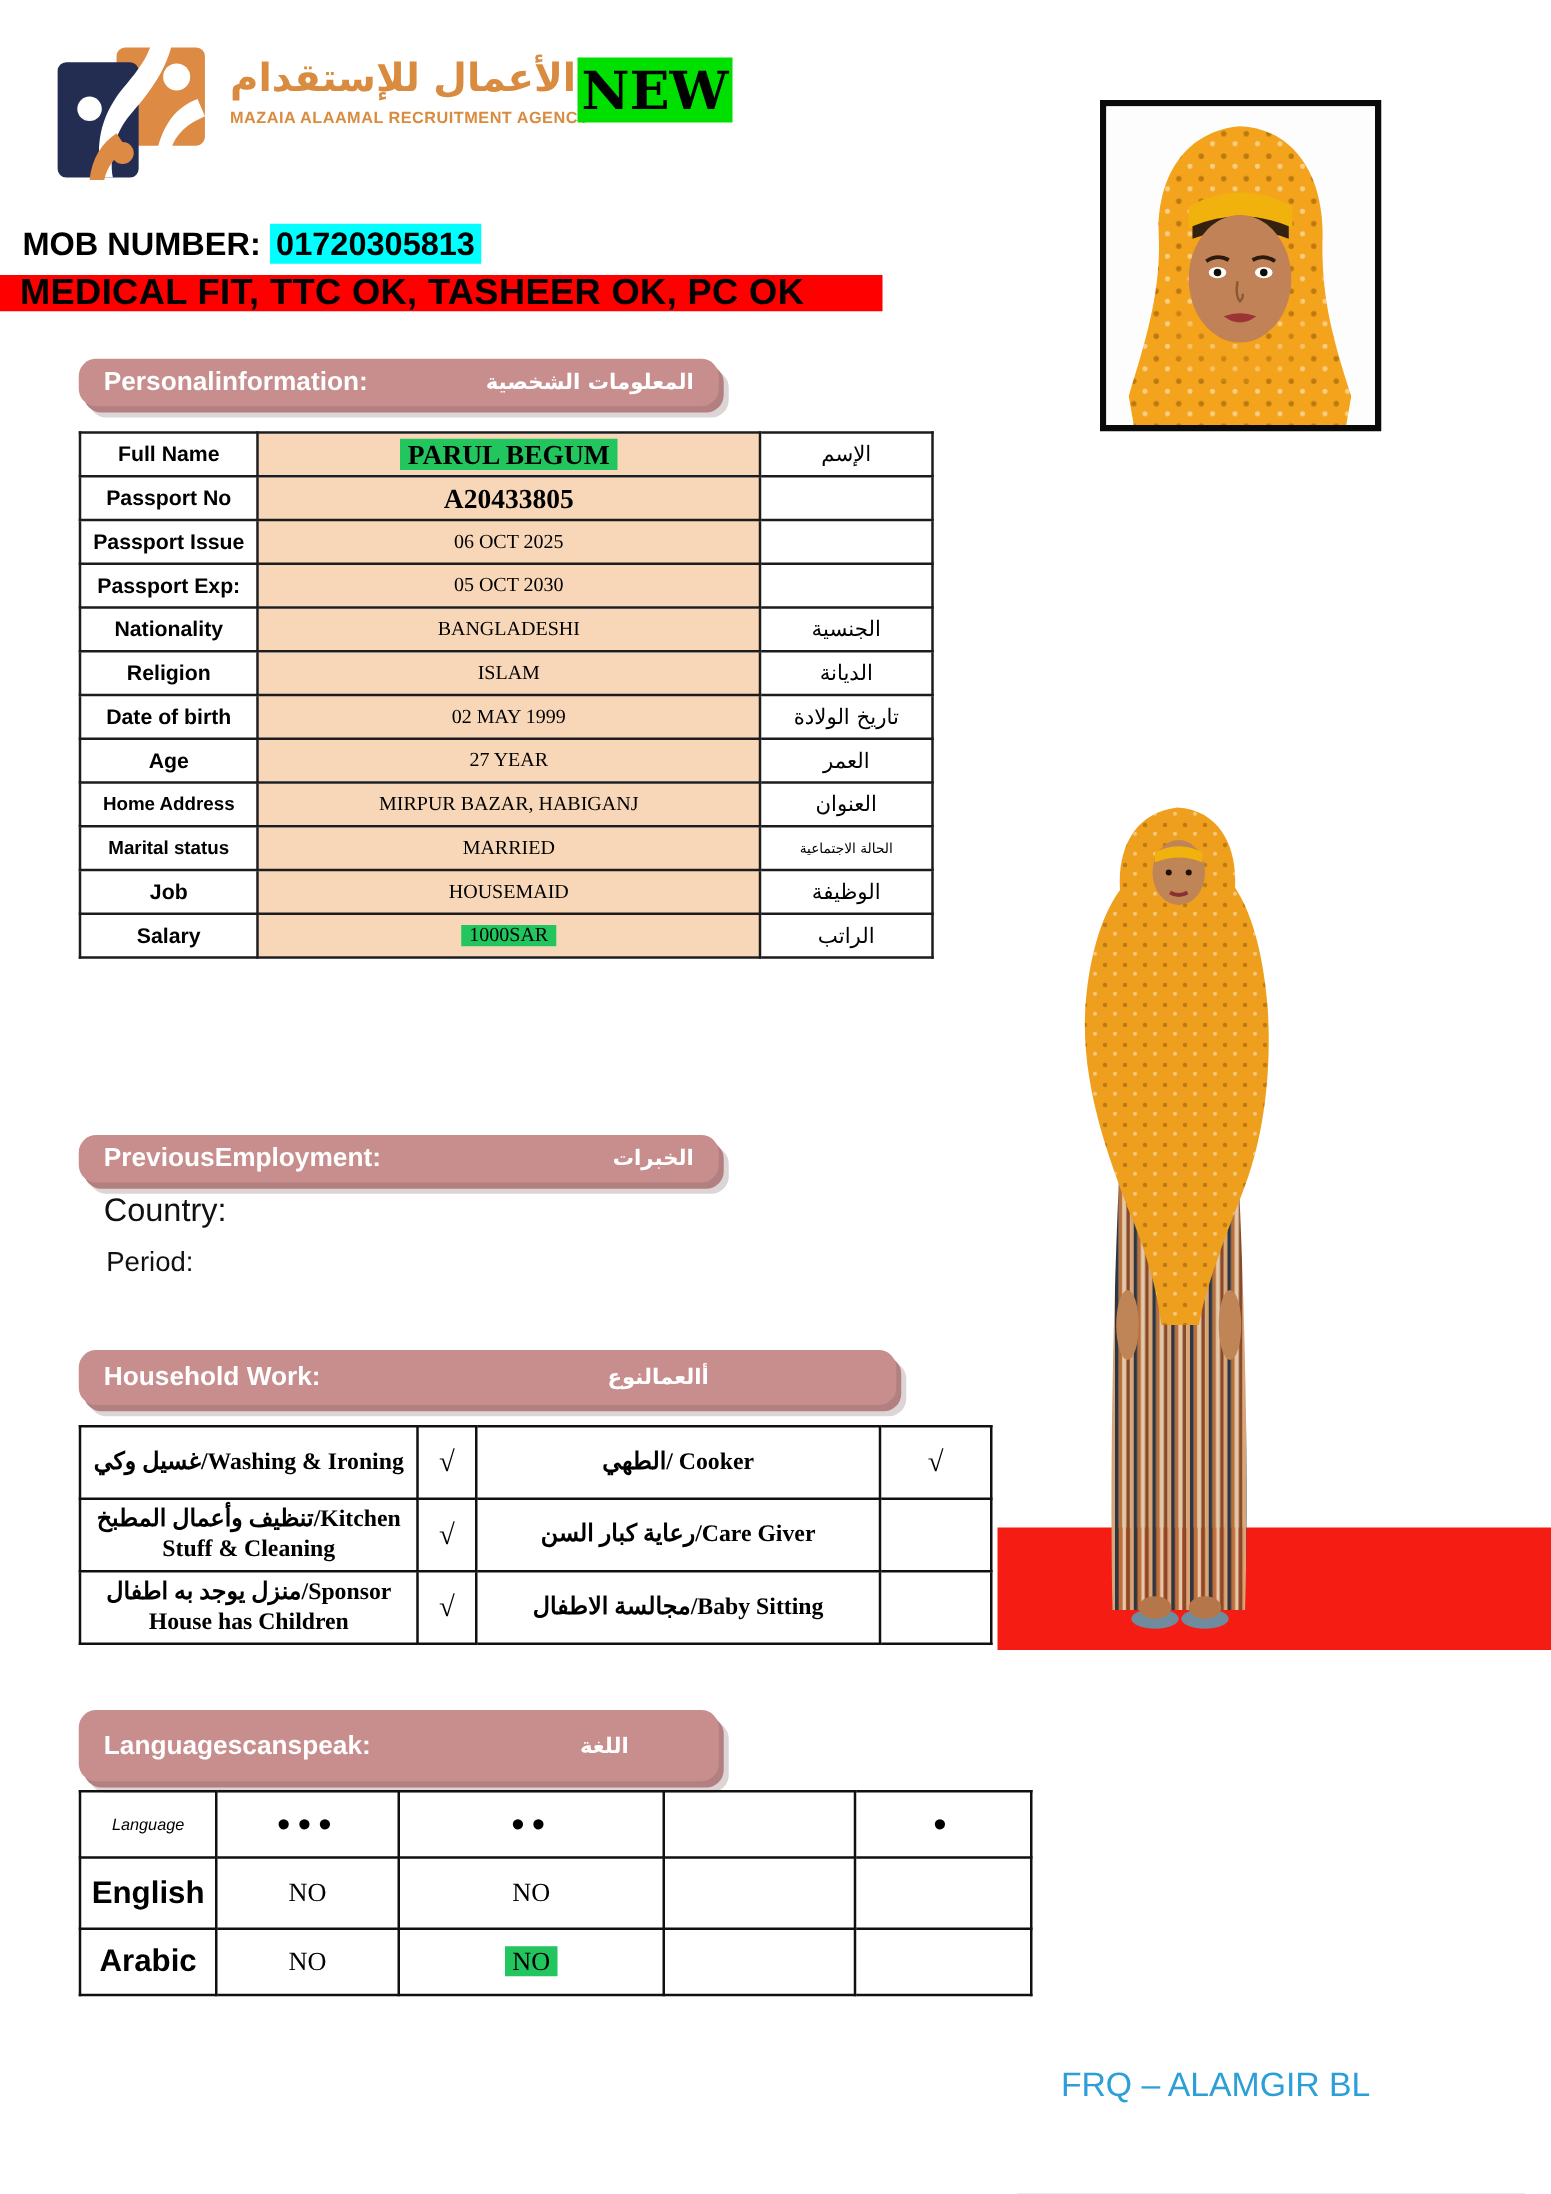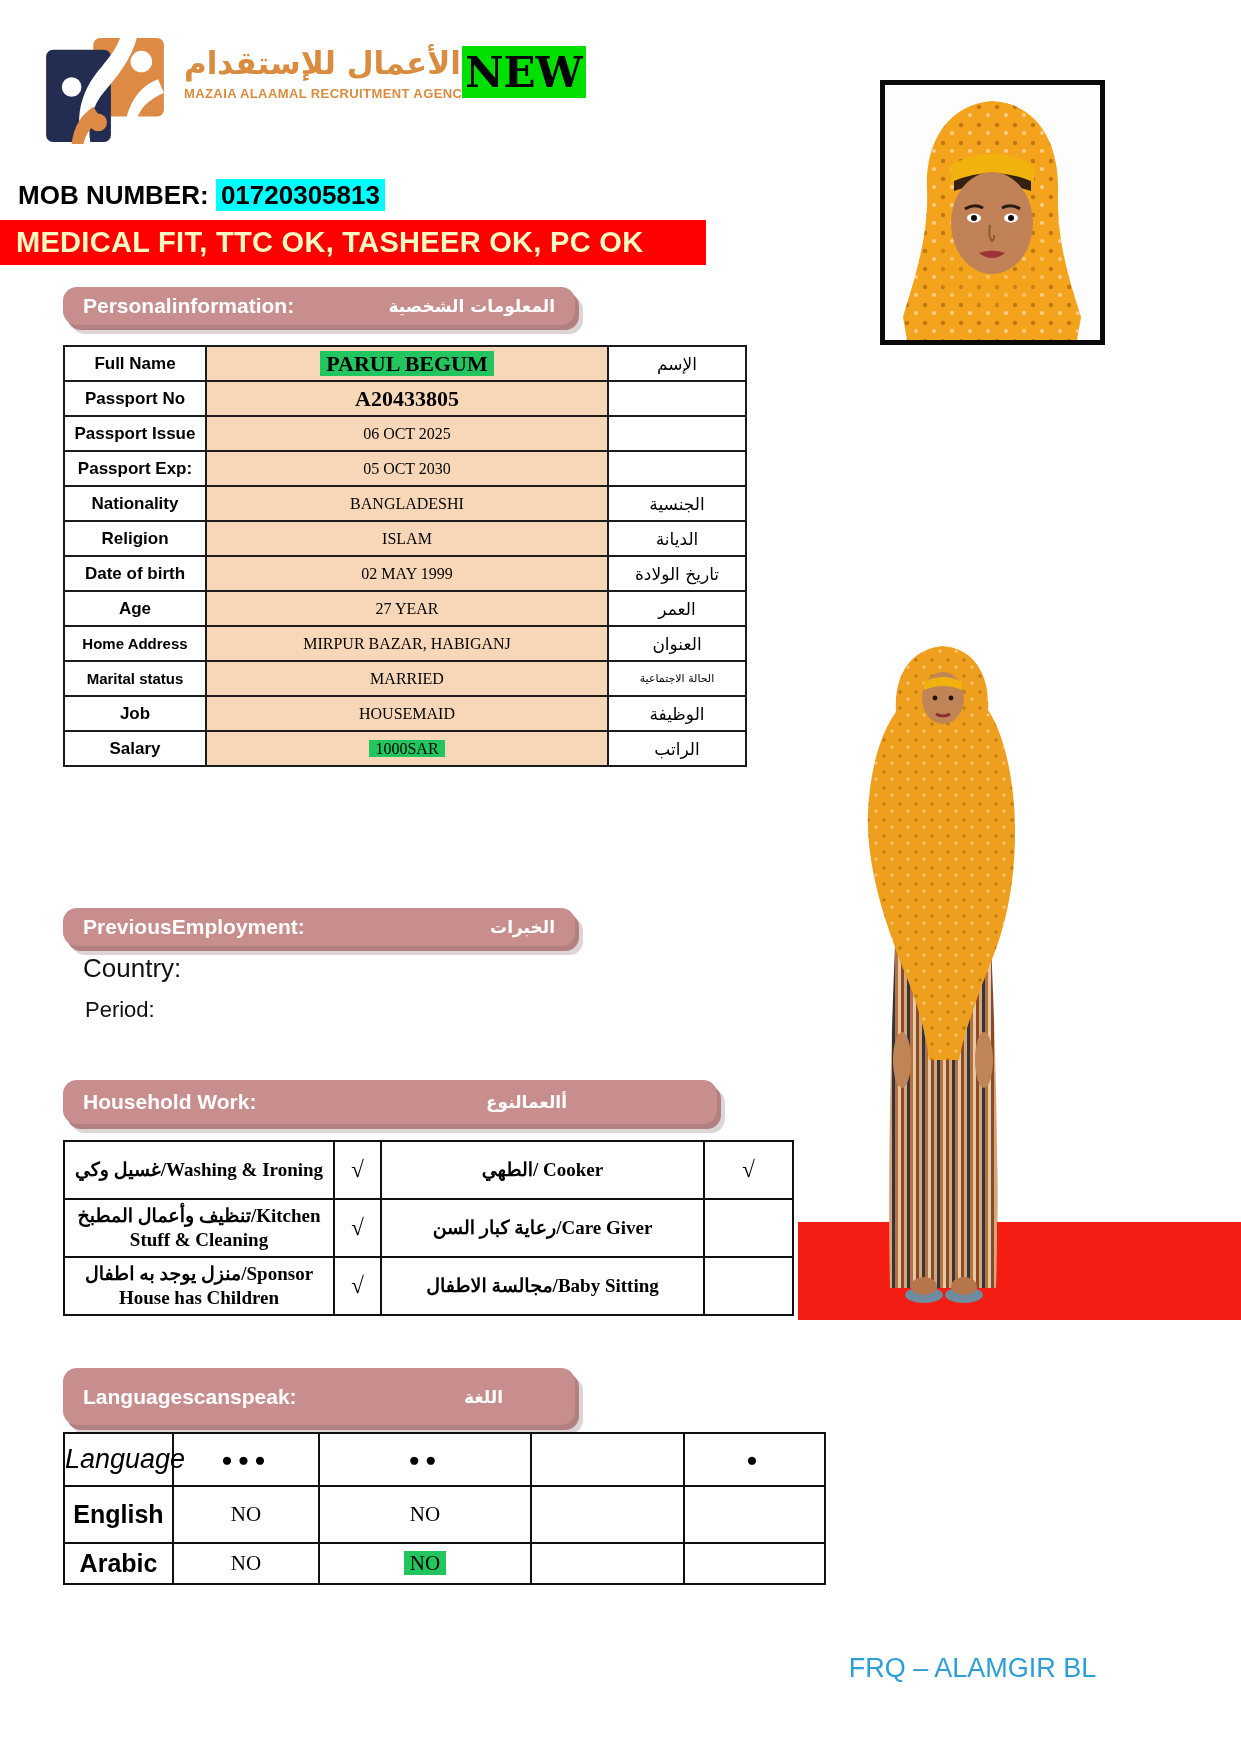--- a/index.html
+++ b/index.html
@@ -13,22 +13,22 @@
   
   .logo-block { left:42px; top:36px; display:flex; align-items:flex-start; gap:14px; }
   .logo-text { padding-top:10px; text-align:right; }
   .logo-ar { color:#d98c3f; font-weight:bold; font-size:31px; font-family:"DejaVu Sans", sans-serif; line-height:1.1; }
   .logo-en { color:#d98c3f; font-weight:bold; font-size:13px; letter-spacing:0.4px; margin-top:6px; text-align:left; }
   .new-badge { left:462px; top:46px; width:124px; height:52px; background:#00e000;
     color:#000; font-family:"DejaVu Serif", serif; font-weight:bold; font-size:42px;
     display:flex; align-items:center; justify-content:center; }
   .mob-line { left:18px; top:180px; font-size:26px; font-weight:bold; color:#000; }
   .mob-line .num { background:#00ffff; padding:1px 5px; }
-  .status-banner { left:0; top:220px; width:706px; height:45px; background:#fe0000;
-    color:#fef9c3; font-weight:bold; font-size:29px; display:flex; align-items:center; padding-left:16px; letter-spacing:0.3px; }
+  .status-banner { left:0; top:220px; width:706px; height:29px; background:#fe0000;
+    color:#000000; font-weight:bold; font-size:29px; display:flex; align-items:center; padding-left:16px; letter-spacing:0.3px; }
 
   
   .bar { background:#c88e8e; color:#fff; display:flex; justify-content:space-between; align-items:center;
          padding:0 20px; border-radius:14px; box-shadow:4px 5px 0 #b28080, 8px 9px 0 #ddd5d5; }
   .bar .t-en { font-weight:bold; font-size:21px; }
   .bar .t-ar { font-weight:bold; font-size:17px; font-family:"DejaVu Sans", sans-serif; }
   .bar-personal  { left:63px; top:287px;  width:512px; height:38px; }
   .bar-previous  { left:63px; top:908px;  width:512px; height:38px; }
   .bar-household { left:63px; top:1080px; width:654px; height:44px; padding-right:150px; }
   .bar-languages { left:63px; top:1368px; width:512px; height:57px; padding-right:72px; }
@@ -56,27 +56,27 @@
   .household-table td.c1 { width:270px; }
   .household-table td.k1 { width:47px; font-weight:normal; font-size:23px; }
   .household-table td.c2 { width:323px;margin-top:24px; }
   .household-table td.k2 { width:89px; font-weight:normal; font-size:23px; }
 
   
   .language-table { left:63px; top:1432px; width:761px; }
   .language-table td { border:2.6px solid #101010; text-align:center; vertical-align:middle; }
   .language-table tr.hdr td { height:53px; }
   .language-table tr.r1 td { height:57px; }
-  .language-table tr.r2 td { height:41px; }
+  .language-table tr.r2 td { height:53px; }
   .language-table td.lng { width:109px; }
   .language-table td.d3 { width:146px; }
   .language-table td.d2 { width:212px; }
   .language-table td.d0 { width:153px; }
   .language-table td.d1 { width:141px; }
-  .language-table .lang-hdr { font-style:italic; font-size:27px;border-radius:17px; }
+  .language-table .lang-hdr { font-style:italic; font-size:13px;border-radius:17px; }
   .language-table .lang-name { font-weight:bold; font-size:25px; }
   .language-table .dots { font-size:19px; letter-spacing:5px; }
   .language-table .no-val { font-family:"Liberation Serif", serif; font-size:21px; }
 
   
   .headshot { left:880px; top:80px; width:225px; height:265px; border:5px solid #0a0a0a; background:#fdfdfd; }
   .headshot svg { width:100%; height:100%; display:block; }
   .red-carpet { left:798px; top:1222px; width:443px; height:98px; background:#f51c13; }
   .fullbody { left:832px; top:640px; width:220px; height:668px; }
   .fullbody svg { width:100%; height:100%; display:block; }

